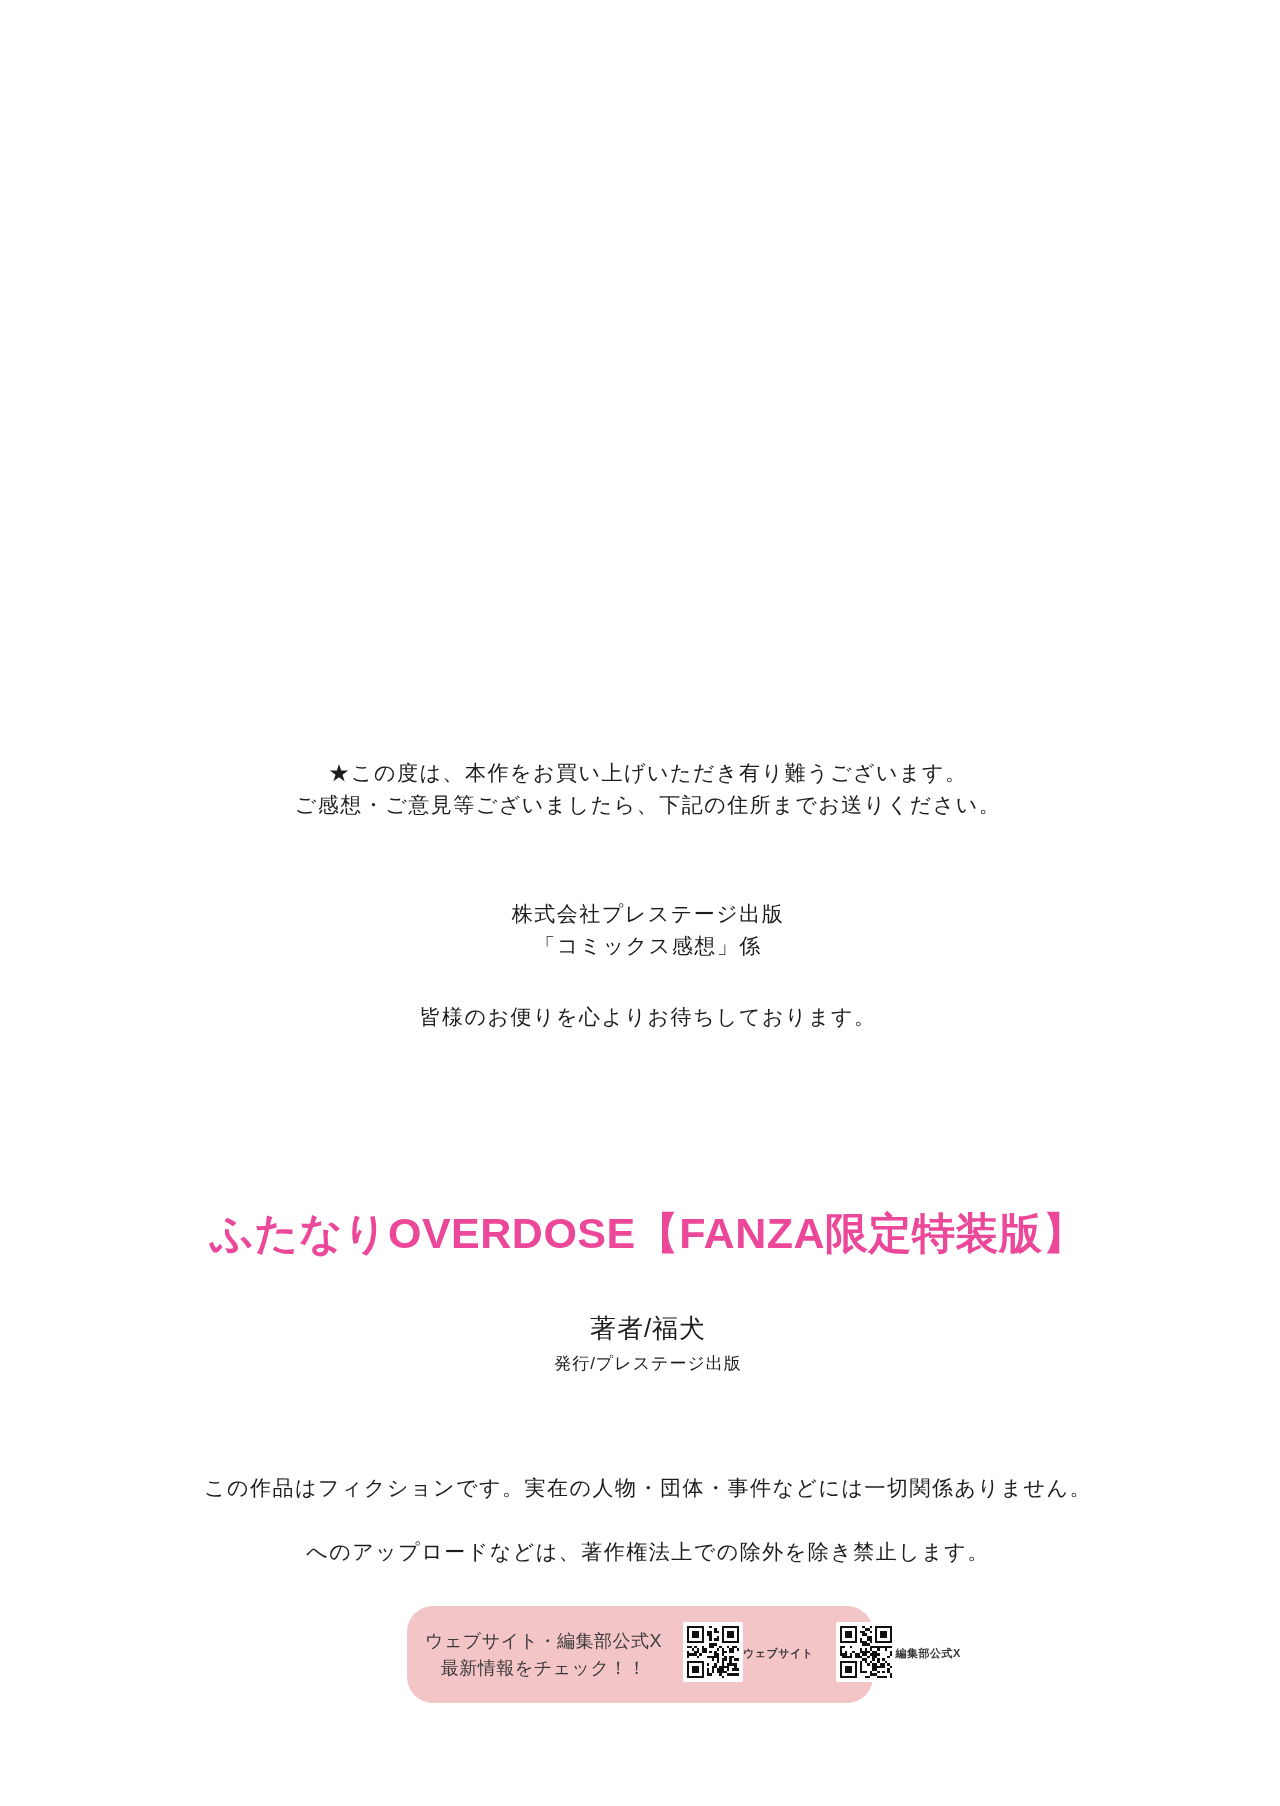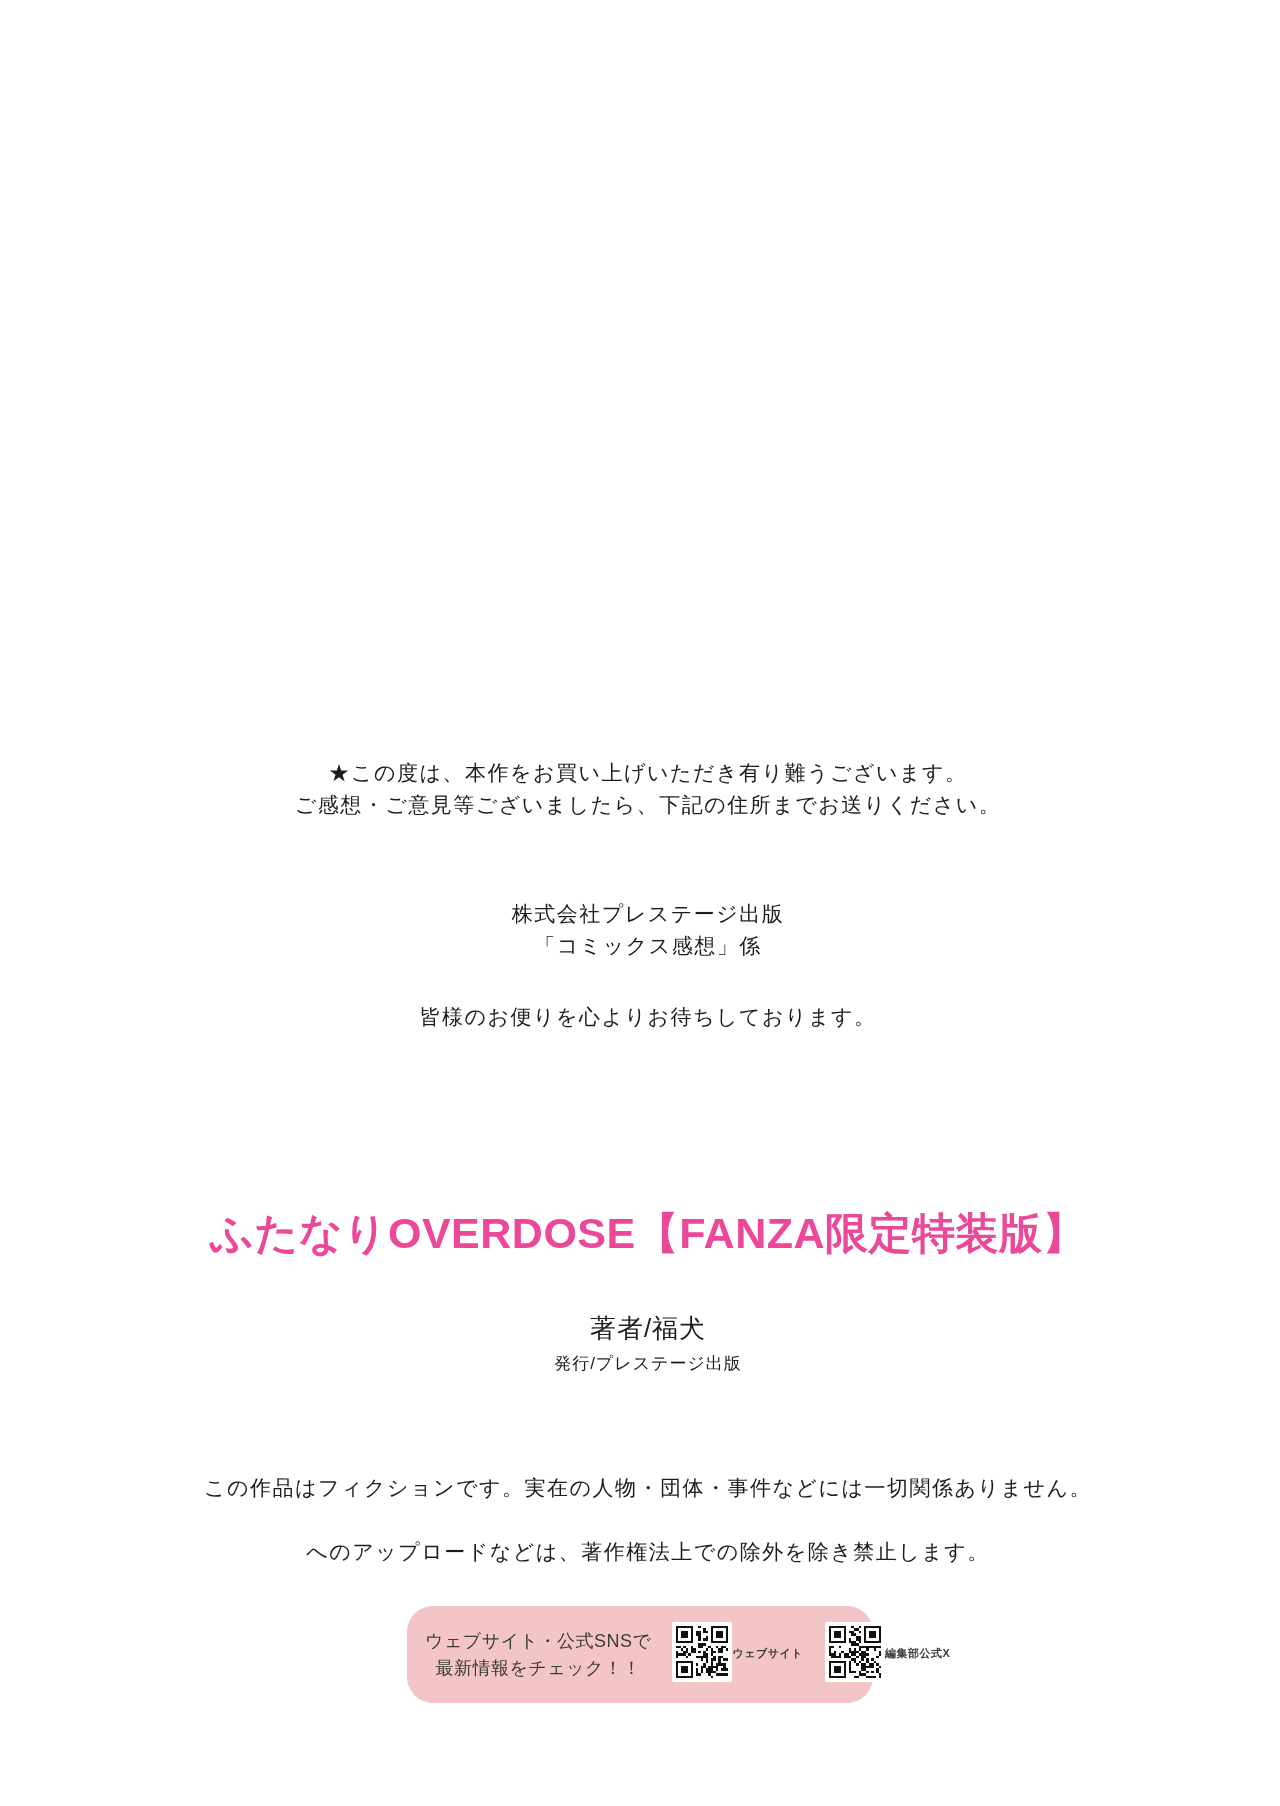--- a/index.html
+++ b/index.html
@@ -133,21 +133,21 @@
   <h1 class="textline book-title">ふたなりOVERDOSE【FANZA限定特装版】</h1>
 
   <p class="textline author-line">著者/福犬</p>
   <p class="textline publisher-line">発行/プレステージ出版</p>
 
   <p class="textline body-text disclaimer-line1">この作品はフィクションです。実在の人物・団体・事件などには一切関係ありません。</p>
   <p class="textline body-text disclaimer-line3">へのアップロードなどは、著作権法上での除外を除き禁止します。</p>
 
   <div class="sns-box" style="background: rgb(244, 197, 199); color: rgb(58, 58, 58);">
     <div class="sns-text">
-      <p>ウェブサイト・公式SNSで</p>
+      <p>ウェブサイト・編集部公式X</p>
       <p>最新情報をチェック！！</p>
     </div>
 
     <div class="qr-wrap qr-wrap-website">
       <div class="qr-frame">
         <svg class="qr" viewBox="0 0 21 21" shape-rendering="crispEdges" fill="#111111">
             <rect x="0" y="0" width="7" height="1"></rect>
             <rect x="0" y="6" width="7" height="1"></rect>
             <rect x="0" y="1" width="1" height="5"></rect>
             <rect x="6" y="1" width="1" height="5"></rect>

